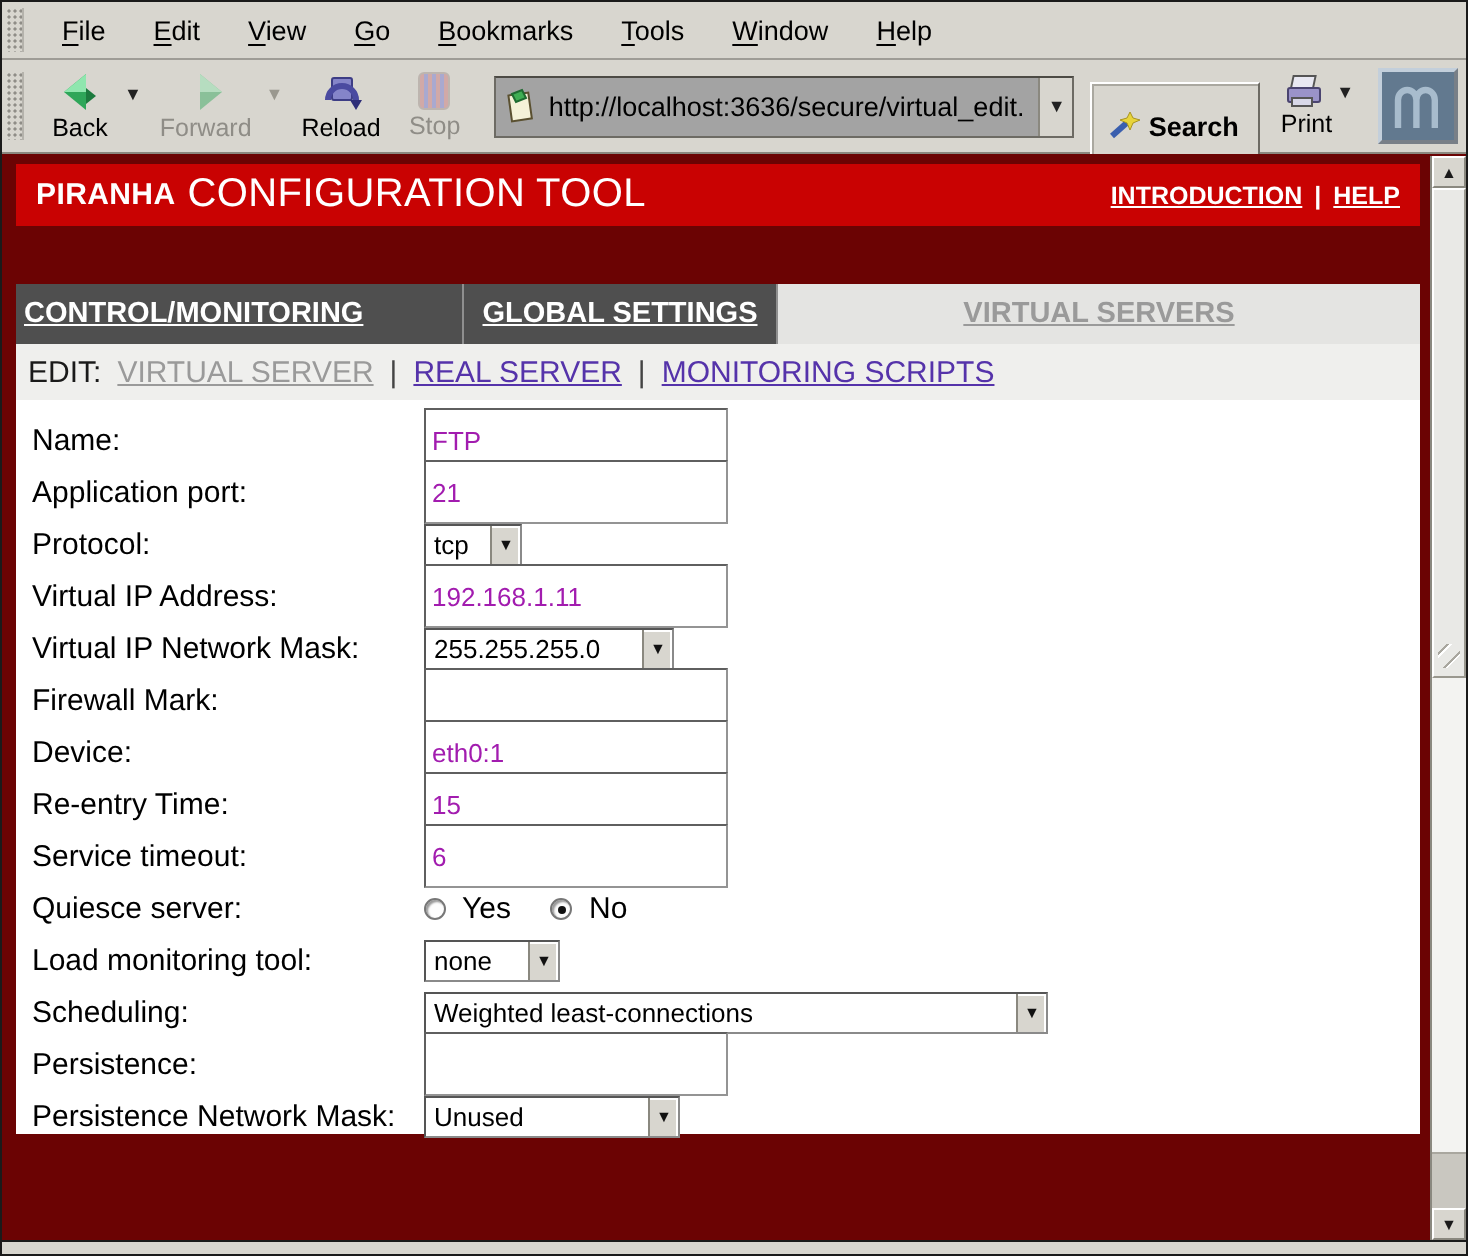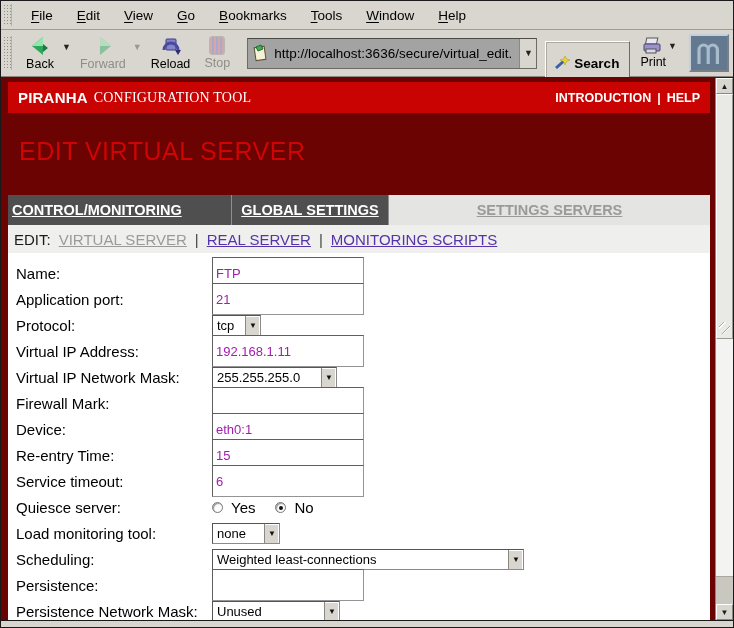--- a/index.html
+++ b/index.html
@@ -68,23 +68,23 @@
   
   .content{
     flex:1; position:relative; background:#6b0303;
     padding:5px 23px 0 7px; overflow:hidden;
   }
   .banner{
     height:31px; background:#c90202; display:flex; align-items:center;
     padding:0 10px; color:#fff;
   }
   .banner .brand{ font-weight:bold; font-size:15px; letter-spacing:.2px; }
-  .banner .rest{ font-size:14px; margin-left:6px; letter-spacing:.2px;font-family:Liberation Serif, serif; }
+  .banner .rest{ font-size:20px; margin-left:6px; letter-spacing:.2px; }
   .banner-links{ margin-left:auto; font-size:12.5px; font-weight:bold; display:flex; gap:6px; align-items:center;}
-  .banner-links a{ color:#fff; cursor:pointer; }
+  .banner-links a{ color:#fff; text-decoration:underline; cursor:pointer; }
   .page-title{
     color:#cf0404; font-size:25px; letter-spacing:.5px;
     margin:24px 0 0 11px; font-weight:400;
   }
   .tabbar{ display:flex; margin-top:29px; height:30px; background:#4f4f4f; }
   .tab{
     display:flex; align-items:center; justify-content:center;
     font-size:14.5px; font-weight:bold; color:#fff; text-decoration:underline;
     border-right:1px solid #8f8f8f; cursor:pointer; padding:0 10px; white-space:nowrap;
   }
@@ -246,26 +246,25 @@
     <div class="banner">
       <span class="brand">PIRANHA</span>
       <span class="rest">CONFIGURATION TOOL</span>
       <span class="banner-links">
         <a>INTRODUCTION</a>
         <span>|</span>
         <a>HELP</a>
       </span>
     </div>
 
-    <div class="page-title">EDIT VIRTUAL SERVER</div>
 
     <div class="tabbar">
       <div class="tab">CONTROL/MONITORING</div>
       <div class="tab">GLOBAL SETTINGS</div>
-      <div class="tab active">SETTINGS SERVERS</div>
+      <div class="tab active">VIRTUAL SERVERS</div>
     </div>
 
     <div class="subnav">
       <span class="prefix">EDIT:</span>
       <span class="current">VIRTUAL SERVER</span>
       <span class="sep">|</span>
       <a>REAL SERVER</a>
       <span class="sep">|</span>
       <a>MONITORING SCRIPTS</a>
     </div>

